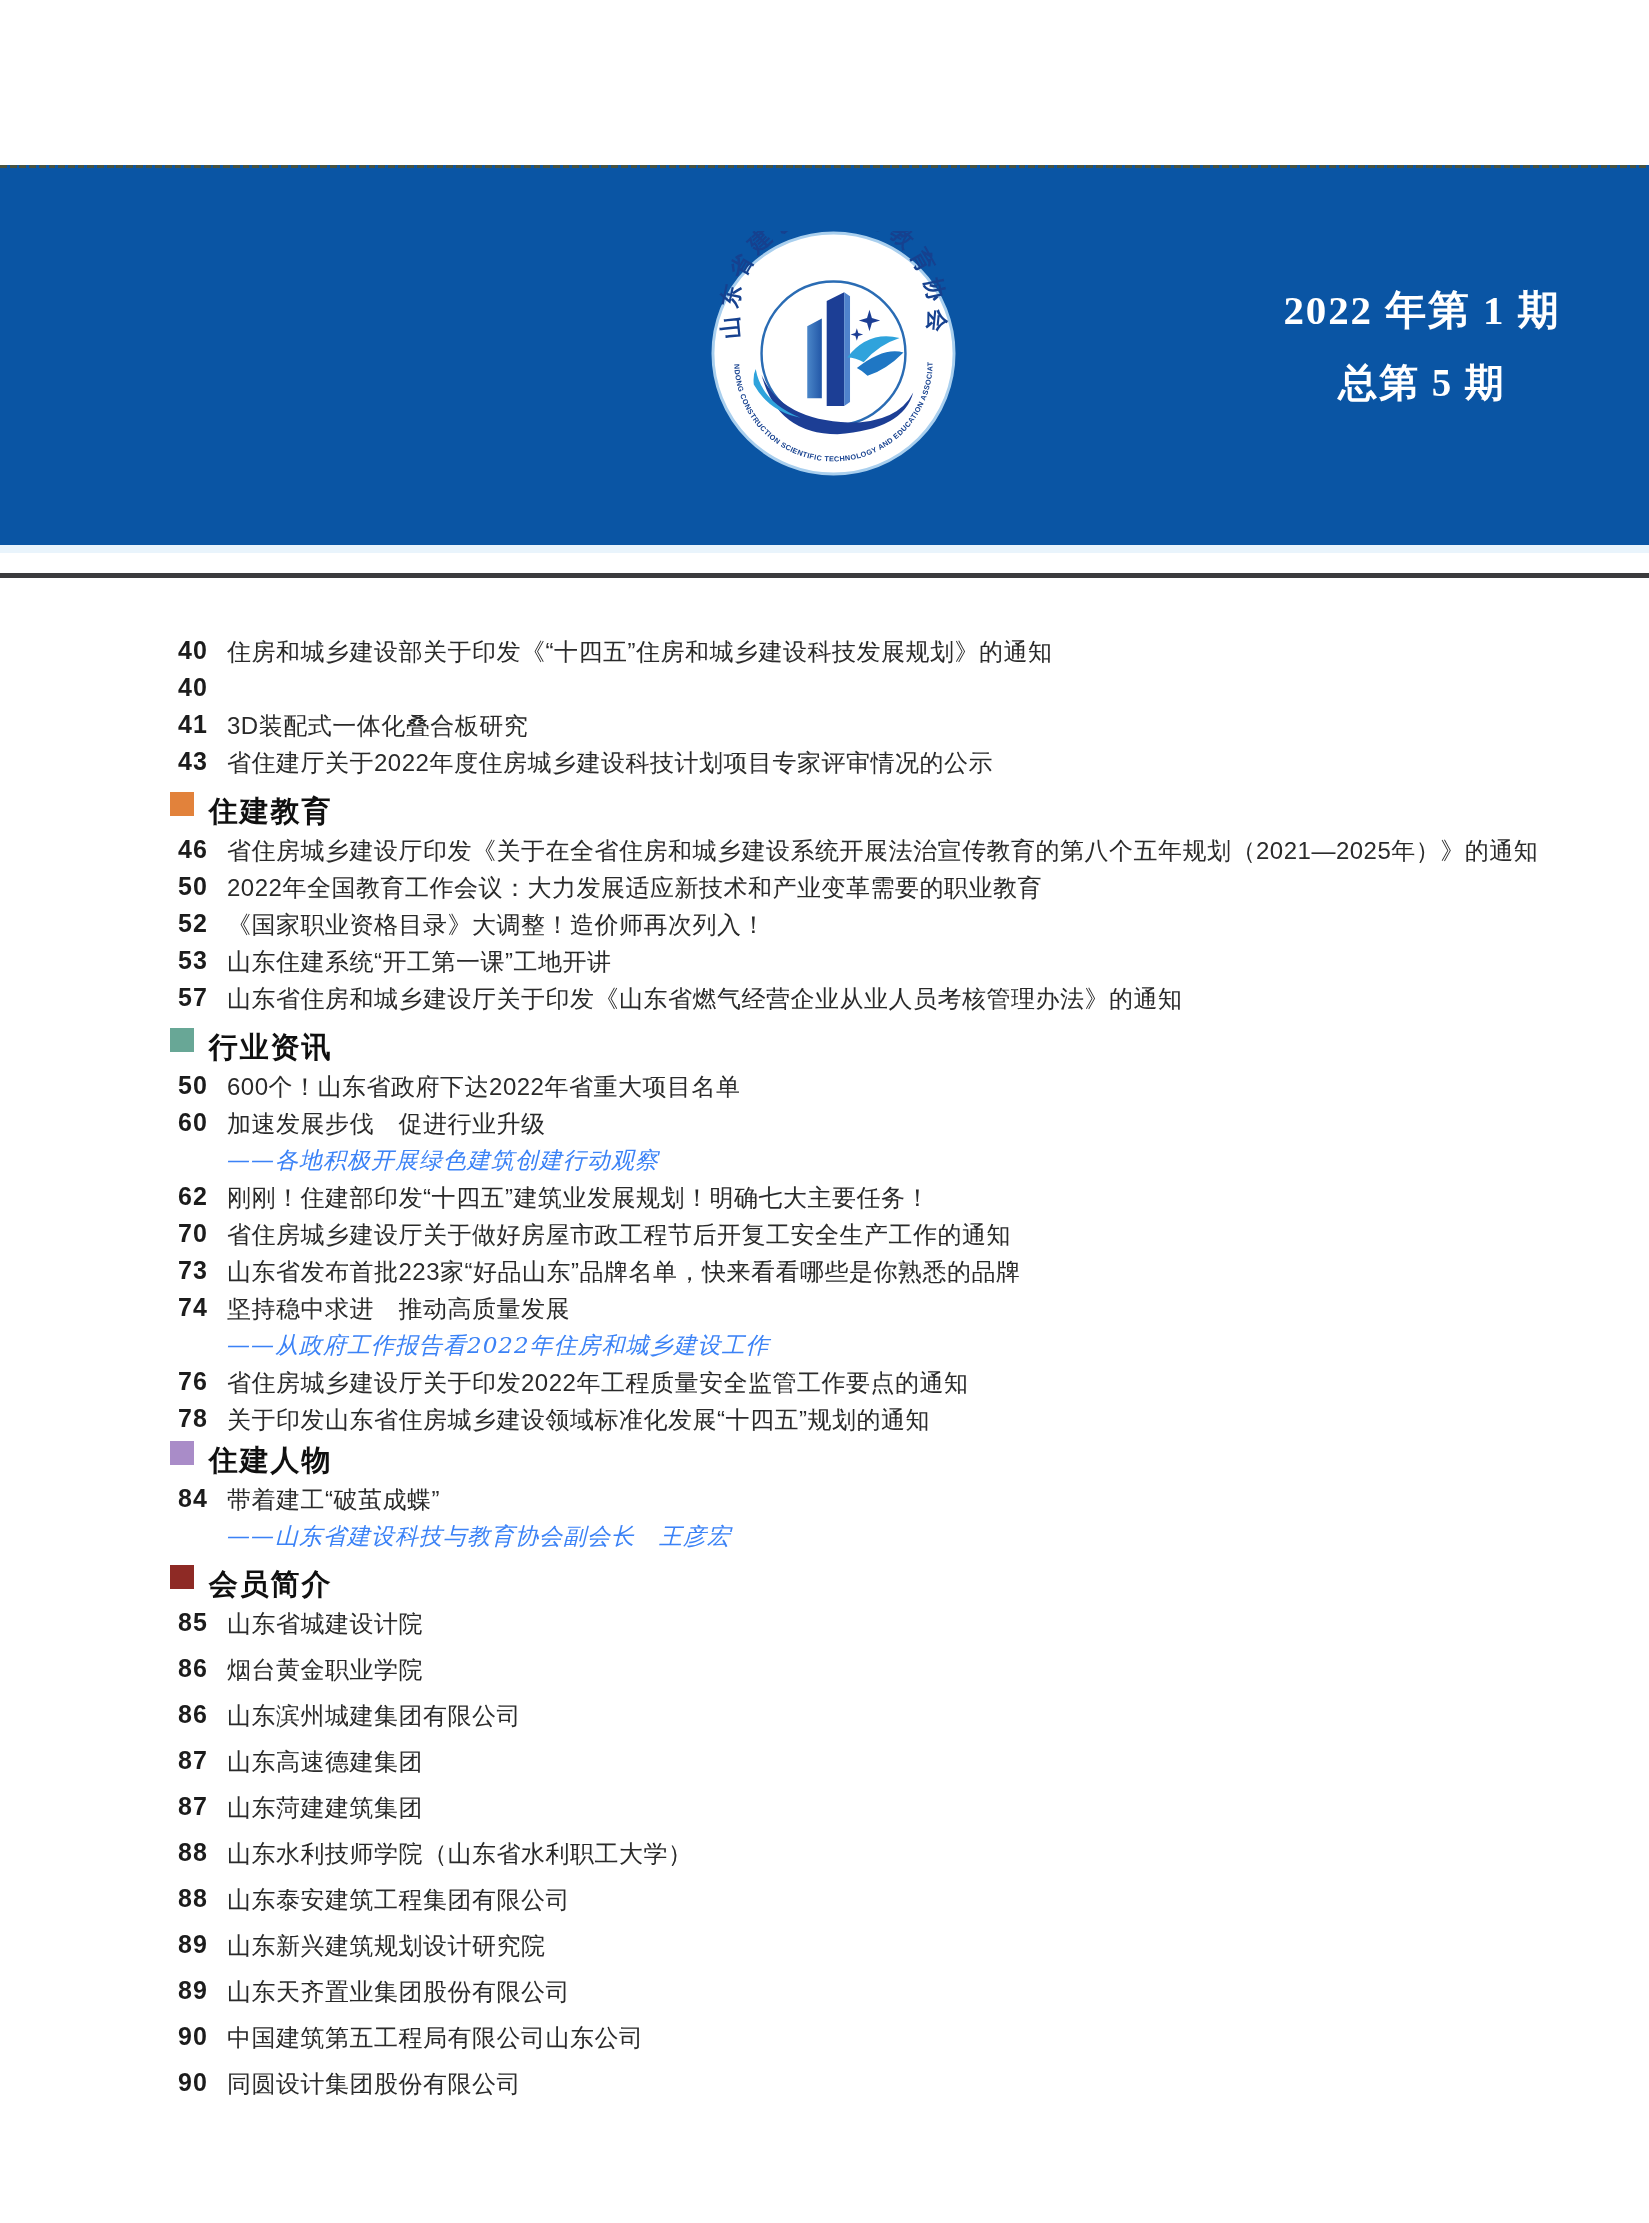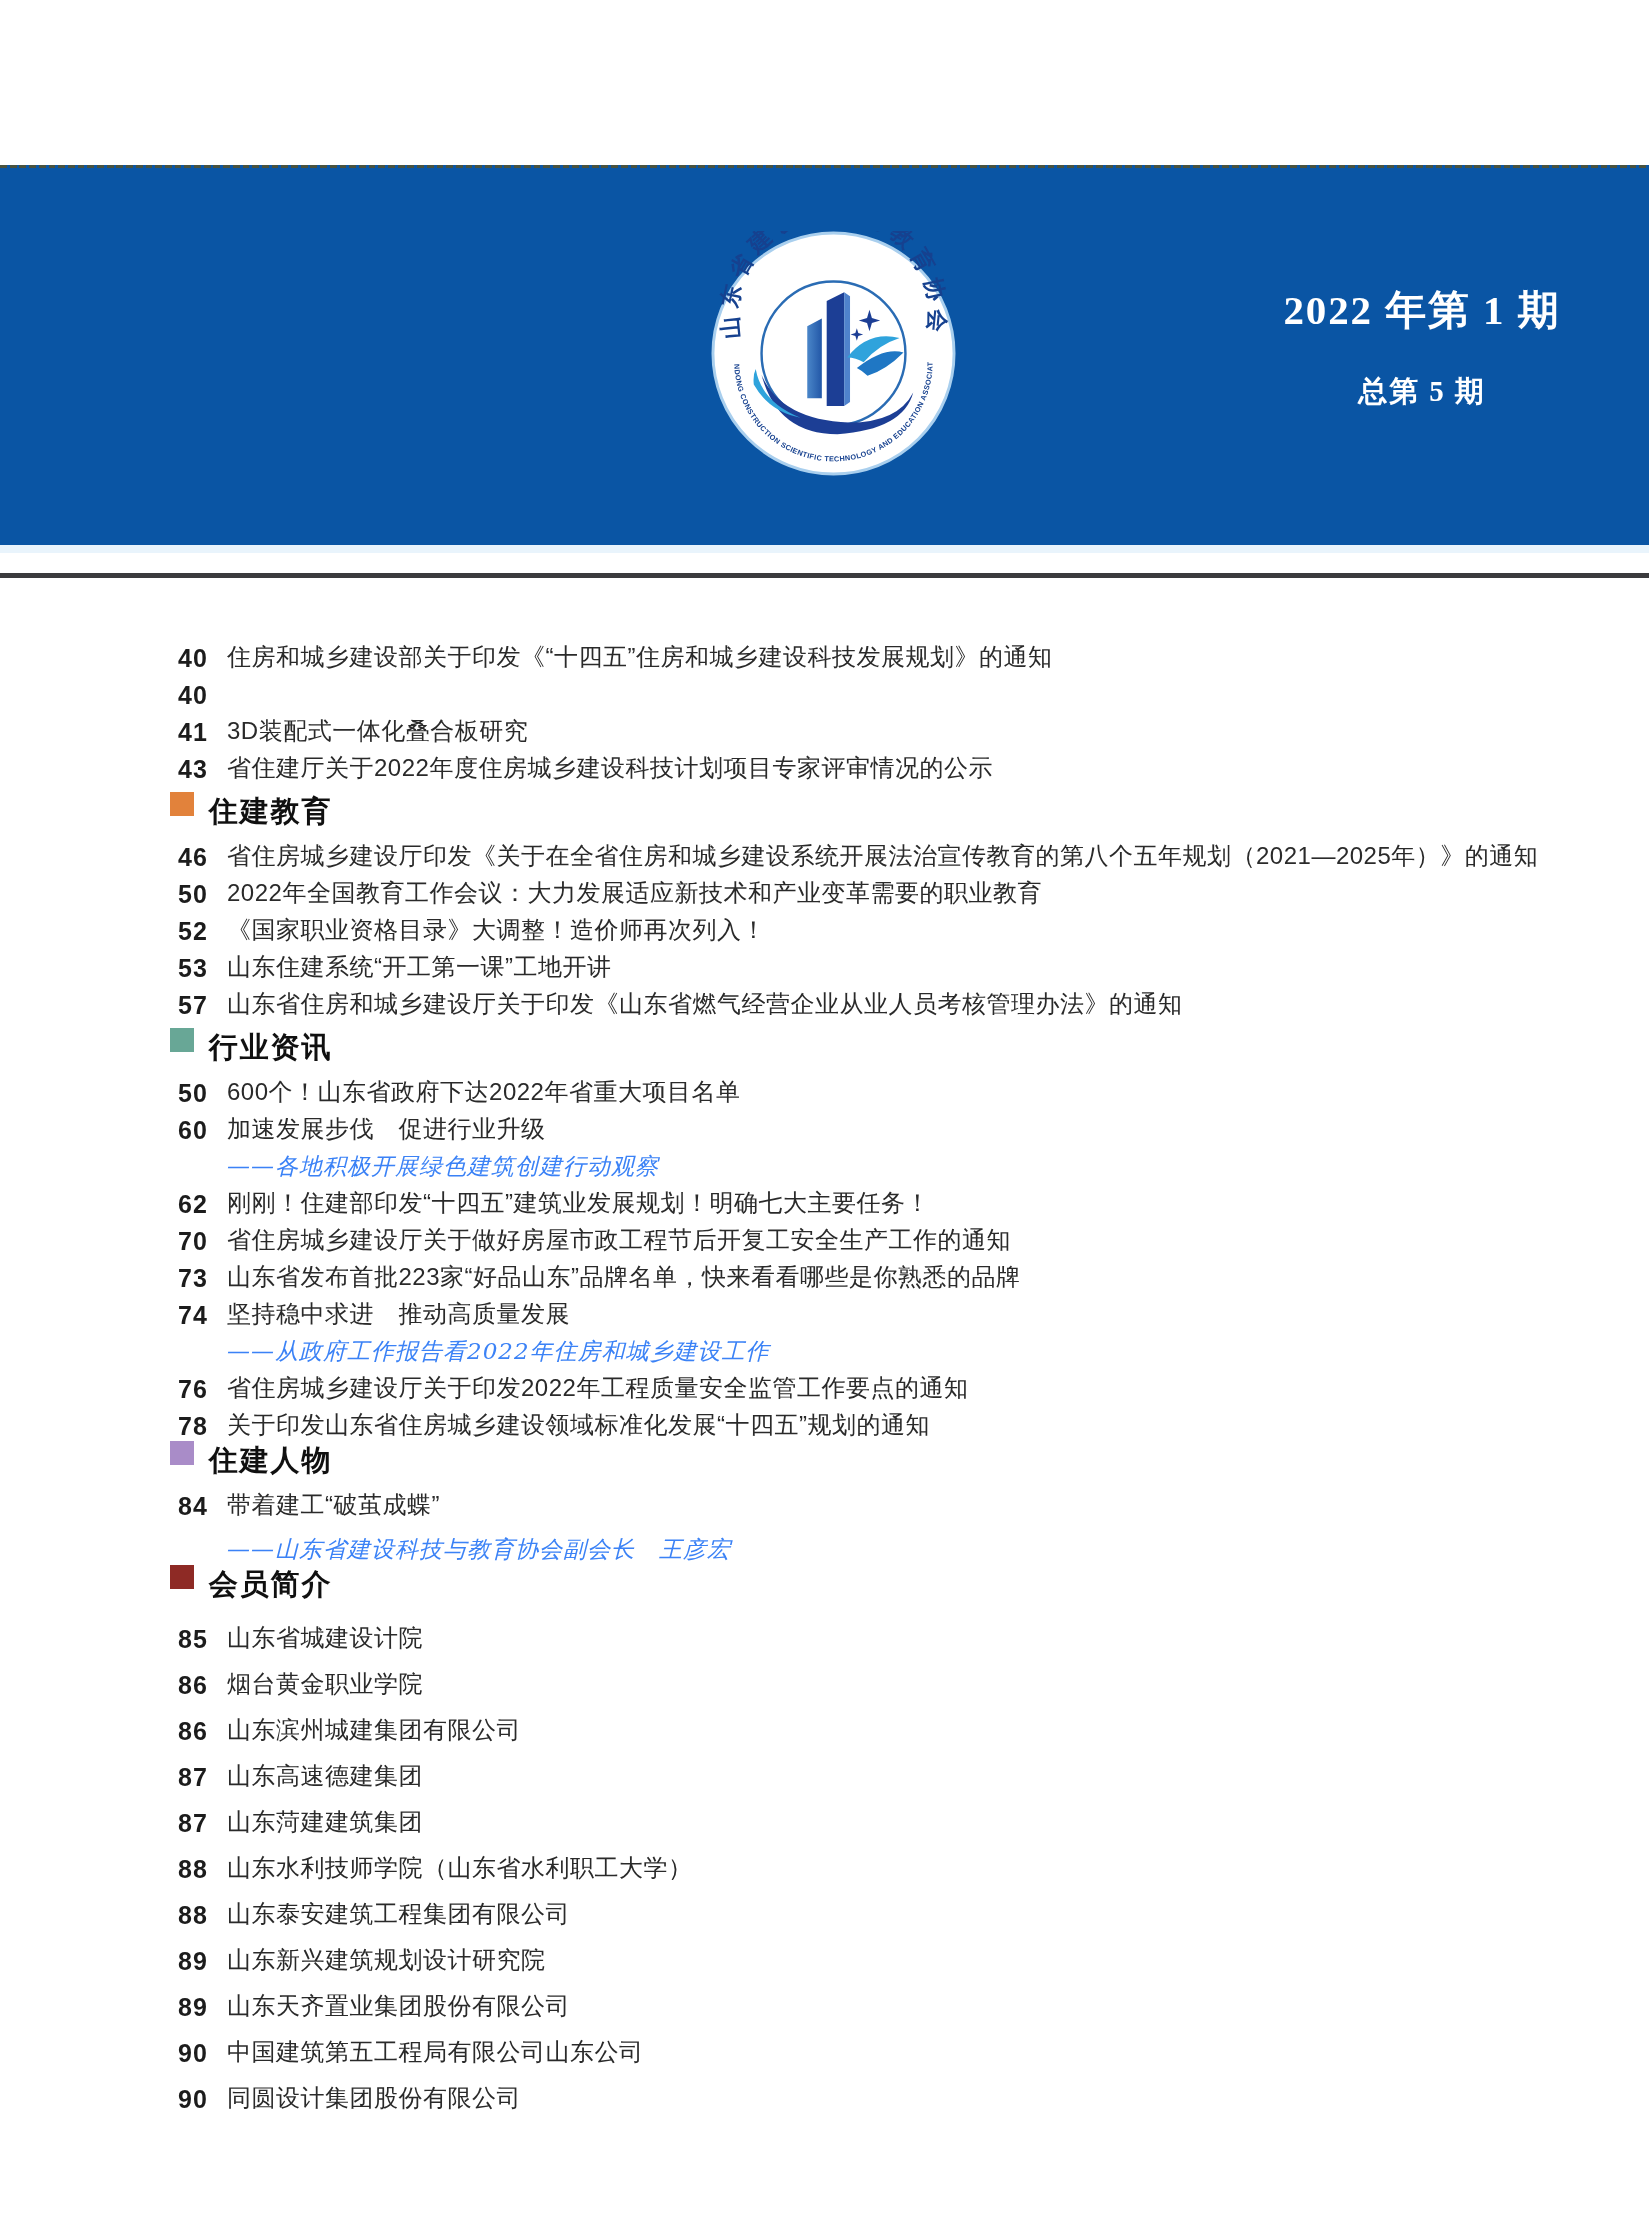--- a/index.html
+++ b/index.html
@@ -29,30 +29,30 @@
   }
   
   .logo{position:absolute;left:711px;top:231px;width:245px;height:245px;}
   
   .issue{
     position:absolute;left:1252px;top:283px;width:340px;
     text-align:center;color:#ffffff;
     font-family:"Liberation Serif",serif;font-weight:bold;
   }
   .issue .l1{font-size:41px;letter-spacing:1.9px;white-space:nowrap;text-align:center;}
-  .issue .l2{font-size:29px;margin-top:34px;letter-spacing:1.9px;white-space:nowrap;}
+  .issue .l2{font-size:39px;margin-top:18px;letter-spacing:1.9px;white-space:nowrap;}
   
   .toc{position:absolute;left:178px;top:636px;width:1378px;}
   .toc-section{margin:0;}
   .section-header{display:flex;height:43px;margin-left:-7.8px;}
   .toc-section:nth-child(2) .section-header,
   .toc-section:nth-child(3) .section-header{margin-top:7.8px;}
   .section-square{width:24px;height:24px;margin-right:14.6px;flex:0 0 auto;}
   .section-label{font-size:29px;font-weight:bold;color:#101010;letter-spacing:1.9px;}
-  .toc-row{display:flex;align-items:flex-end;height:37px;white-space:nowrap;}
+  .toc-row{display:flex;align-items:flex-start;height:37px;white-space:nowrap;}
   .toc-section.wide .toc-row{height:46px;}
   .toc-row .num{width:49px;flex:0 0 auto;font-weight:bold;font-size:25px;color:#1c1c1c;letter-spacing:1px;}
   .toc-row .title{font-size:24px;color:#2a2a2a;letter-spacing:0.5px;}
   .toc-row.subrow .sub{
     font-size:23px;color:#3b82f6;letter-spacing:1px;
     font-family:"DejaVu Serif",serif;font-style:italic;
   }
   .toc-section.sub-tall .toc-row.subrow{height:44px;}
 </style>
 </head>

